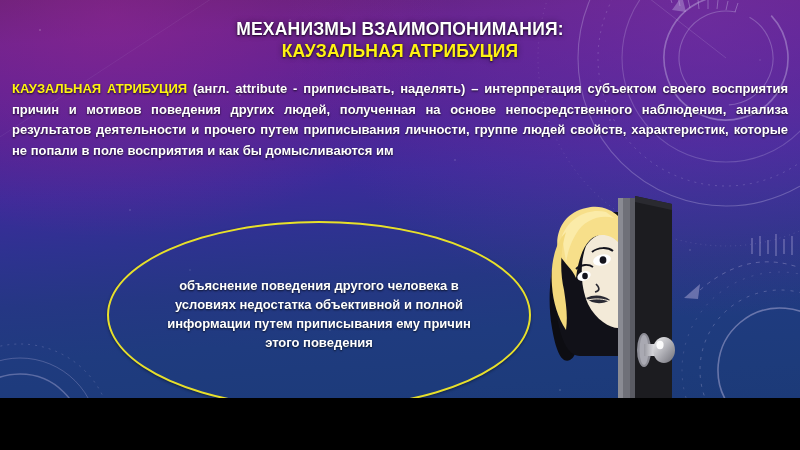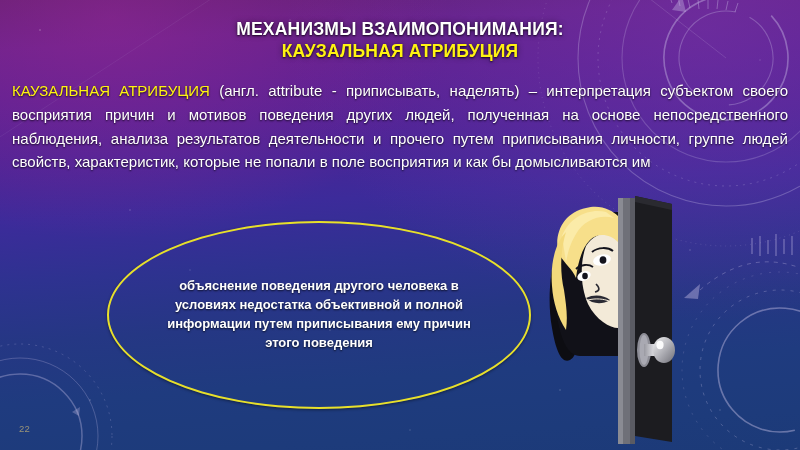--- a/index.html
+++ b/index.html
@@ -3,21 +3,21 @@
 <meta charset="utf-8">
 <style>
   html, body {
     margin: 0;
     padding: 0;
     background: #000;
   }
   #slide {
     position: relative;
     width: 800px;
-    height: 450px;
+    height: 398px;
     overflow: hidden;
     font-family: "Liberation Sans", sans-serif;
     background:
       radial-gradient(ellipse 520px 340px at 14% 4%, rgba(150,40,150,0.55) 0%, rgba(120,30,130,0.0) 65%),
       radial-gradient(ellipse 600px 420px at 88% 6%, rgba(118,52,168,0.55) 0%, rgba(90,40,150,0.0) 70%),
       linear-gradient(176deg,
         #5f1f6e 0%,
         #64218a 10%,
         #5a2192 20%,
         #4c2496 32%,
@@ -77,22 +77,22 @@
   .title-line1 { color: #ffffff; }
   .title-line2 { color: #fff312; }
 
   
   .body-text {
     position: absolute;
     left: 12px;
     top: 79px;
     width: 776px;
     color: #ffffff;
-    font-size: 15px;
-    font-weight: normal;
+    font-size: 13px;
+    font-weight: bold;
     line-height: 1.585;
     text-align: justify;
     text-shadow: 0 1px 2px rgba(0,0,0,.8);
   }
   .body-text .kw { color: #fff312; }
 
   
   .callout {
     position: absolute;
     left: 107px;

